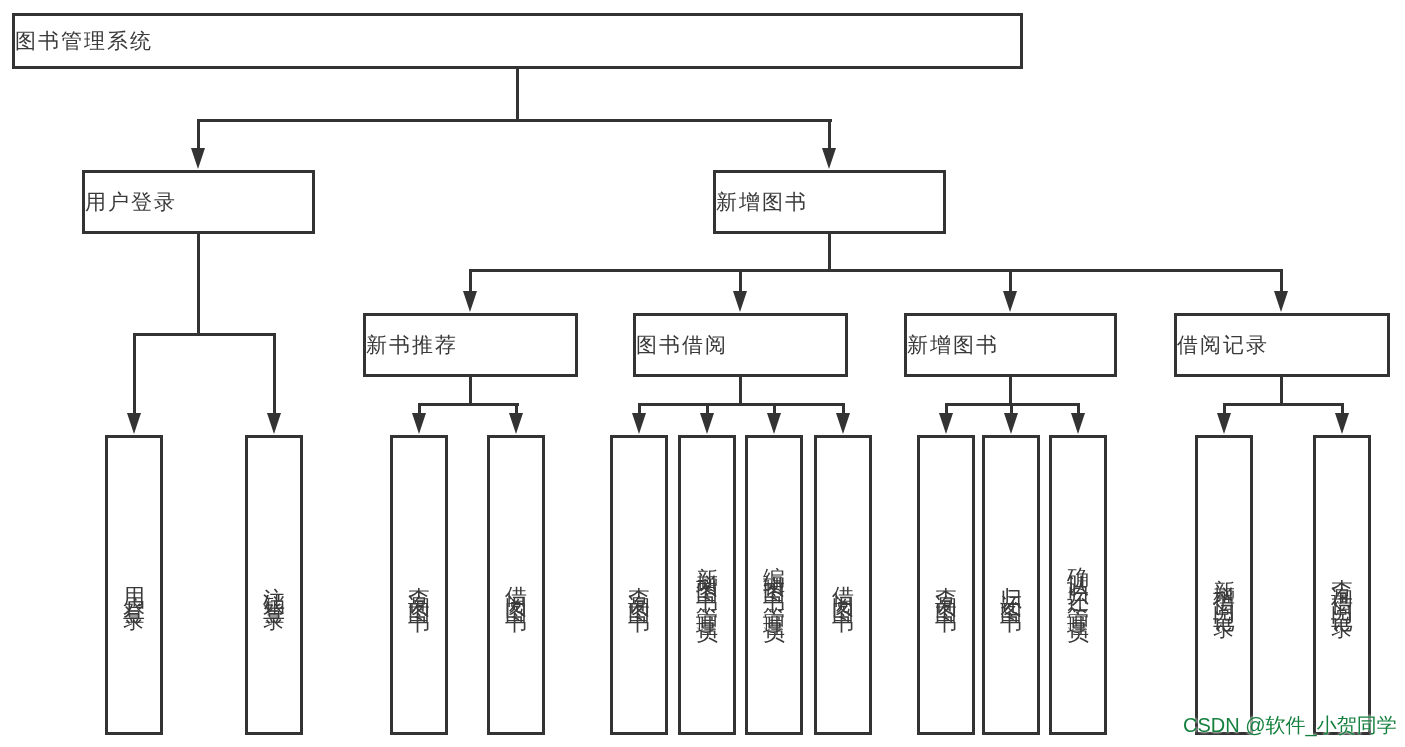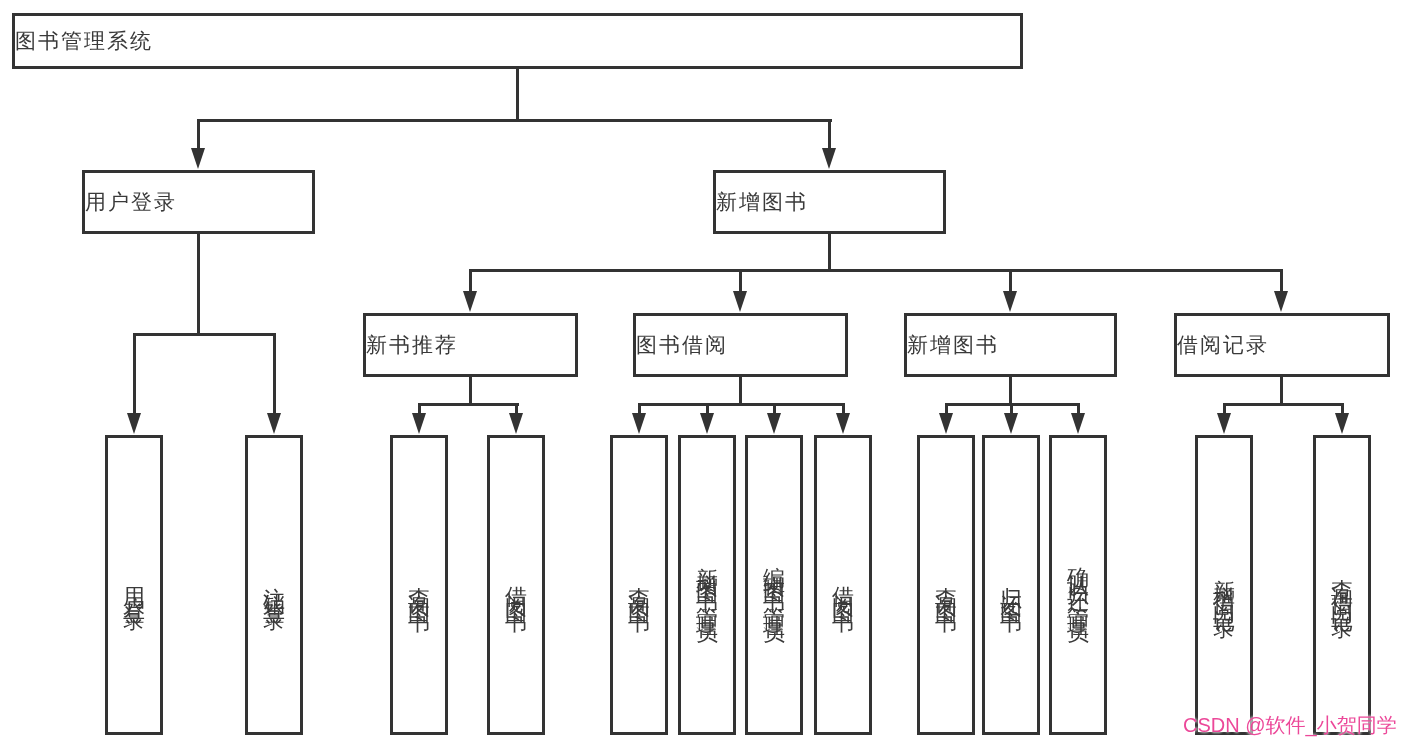--- a/index.html
+++ b/index.html
@@ -23,21 +23,21 @@
   }
   .vline{position:absolute;width:3px;background:#333;}
   .hline{position:absolute;height:3px;background:#333;}
   .head{
     position:absolute;width:0;height:0;
     border-left:7px solid transparent;border-right:7px solid transparent;
     border-top:21px solid #333;
   }
   .watermark{
     position:absolute;left:1183px;top:712px;z-index:10;
-    font-size:20px;color:#ec4899;white-space:nowrap;
+    font-size:20px;color:#15803d;white-space:nowrap;
     text-shadow:0 0 3px #fff,0 0 3px #fff;
   }
 </style>
 </head>
 <body>
 
 <div id="canvas">
 
   <div class="hbox" style="left:12px;top:13px;width:1011px;height:56px;">
     <span>图书管理系统</span>

